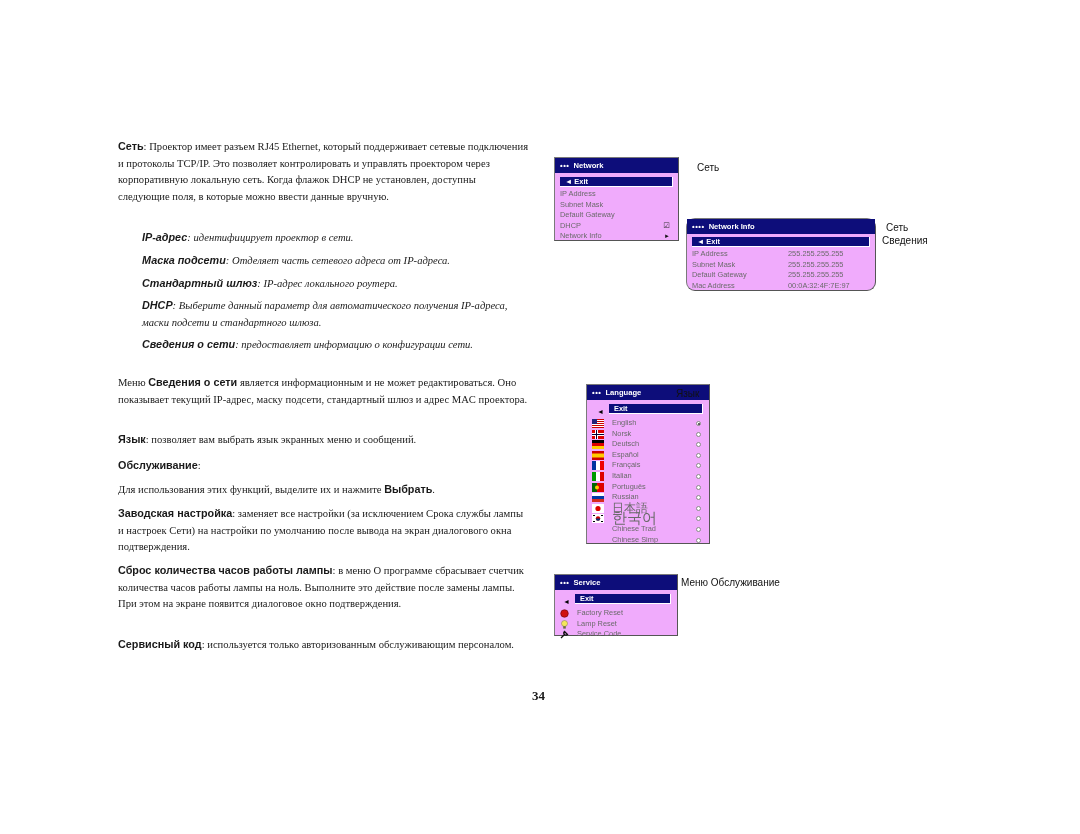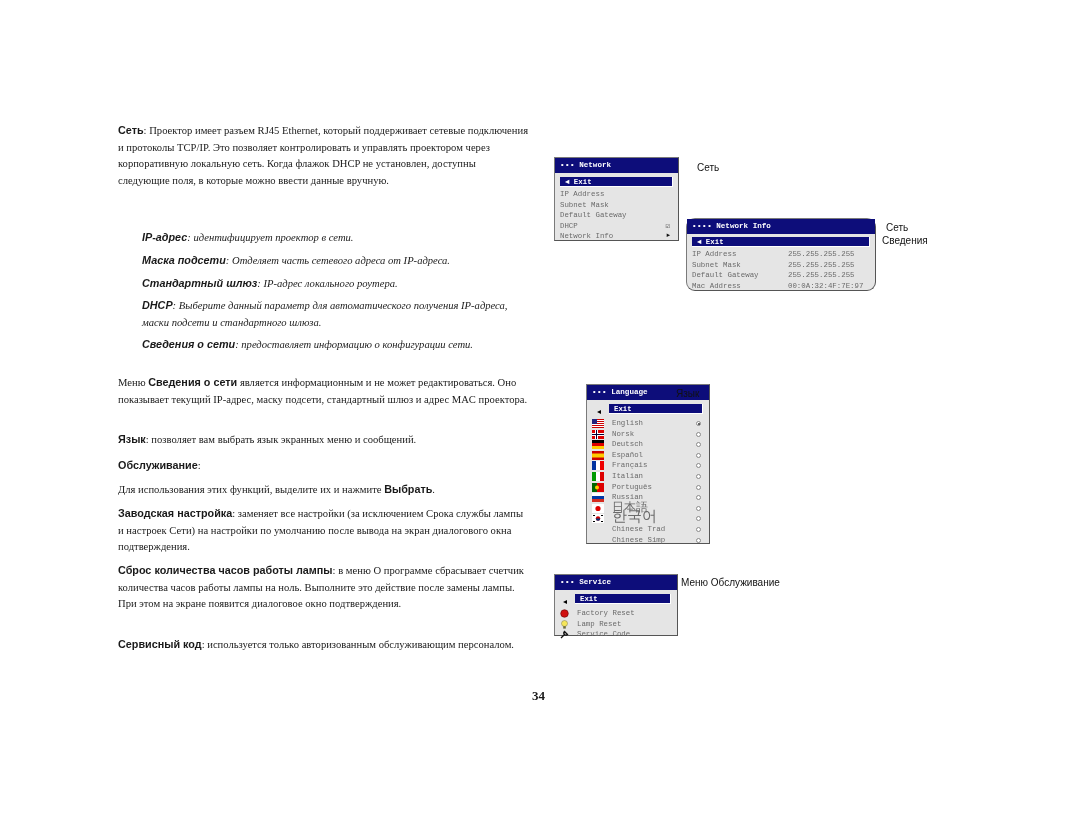--- a/index.html
+++ b/index.html
@@ -8,22 +8,22 @@
 
     .text-col { position: absolute; left: 118px; width: 412px; font-size: 10.6px; line-height: 16.5px; }
     .para { position: absolute; left: 0; width: 412px; }
     .indent { left: 24px; width: 390px; font-style: italic; }
     .b { font-family: "Liberation Sans", sans-serif; font-weight: bold; font-size: 10.8px; }
 
     .caption { position: absolute; font-family: "Liberation Sans", sans-serif; font-size: 10px; color: #111; }
     .page-num { position: absolute; left: 532px; top: 688px; font-family: "Liberation Serif", serif; font-weight: bold; font-size: 13px; }
 
     
-    .osd { position: absolute; background: #e5e5e5; border: 1px solid #7a7a7a; border-right-color: #555; border-bottom-color: #555;
-           font-family: Liberation Mono, monospace; font-size: 7.4px; color: #6a6a6a; }
+    .osd { position: absolute; background: #f0abfc; border: 1px solid #7a7a7a; border-right-color: #555; border-bottom-color: #555;
+           font-family: Liberation Sans, sans-serif; font-size: 7.4px; color: #6a6a6a; }
     .osd .title { background: #0d0d7a; color: #ffffff; font-weight: bold; height: 15px; line-height: 15px; padding-left: 5px; font-size: 7.6px; }
     .osd .title .dots { letter-spacing: 0.5px; margin-right: 4px; }
     .osd .exit { background: #0d0d7a; color: #fff; font-weight: bold; height: 10px; line-height: 10px; margin: 4px 5px 2px 5px; padding-left: 5px; font-size: 7.4px; border: 1px solid #fff; border-left: none; border-top: none;}
     .osd .row { height: 10.6px; line-height: 10.6px; padding-left: 5px; position: relative; white-space: nowrap; }
     .osd .row .right { position: absolute; right: 8px; top: 0; }
     .osd .row .val { position: absolute; left: 100px; top: 0; }
 
     .net { left: 554px; top: 157px; width: 125px; height: 84px; }
     .netinfo { left: 686px; top: 218px; width: 190px; height: 73px; border-radius: 9px; }
     .netinfo .row .val { left: 101px; }
@@ -43,21 +43,21 @@
     .svc .exitrow { height: 14px; position: relative; }
     .svc .exitrow .exit { margin: 4px 6px 0 20px; }
     .svc .back { position: absolute; left: 8px; top: 4px; color: #000; font-size: 7px; }
     .svc .row { padding-left: 22px; }
     .svc .ico { position: absolute; left: 5px; top: 1px; width: 9px; height: 9px; }
   </style>
 </head>
 <body>
 
 <div class="text-col">
-  <p class="para" style="top:122px;"><span class="b">Сеть</span><span>: Проектор имеет разъем RJ45 Ethernet, который поддерживает сетевые подключения и протоколы TCP/IP. Это позволяет контролировать и управлять проектором через корпоративную локальную сеть. Когда флажок DHCP не установлен, доступны следующие поля, в которые можно ввести данные вручную.</span></p>
+  <p class="para" style="top:138px;"><span class="b">Сеть</span><span>: Проектор имеет разъем RJ45 Ethernet, который поддерживает сетевые подключения и протоколы TCP/IP. Это позволяет контролировать и управлять проектором через корпоративную локальную сеть. Когда флажок DHCP не установлен, доступны следующие поля, в которые можно ввести данные вручную.</span></p>
 
   <p class="para indent" style="top:229px;"><span class="b">IP-адрес</span><span>: идентифицирует проектор в сети.</span></p>
   <p class="para indent" style="top:252px;"><span class="b">Маска подсети</span><span>: Отделяет часть сетевого адреса от IP-адреса.</span></p>
   <p class="para indent" style="top:275px;"><span class="b">Стандартный шлюз</span><span>: IP-адрес локального роутера.</span></p>
   <p class="para indent" style="top:297px;"><span class="b">DHCP</span><span>: Выберите данный параметр для автоматического получения IP-адреса, маски подсети и стандартного шлюза.</span></p>
   <p class="para indent" style="top:336px;"><span class="b">Сведения о сети</span><span>: предоставляет информацию о конфигурации сети.</span></p>
 
   <p class="para" style="top:374px;"><span>Меню </span><span class="b">Сведения о сети</span><span> является информационным и не может редактироваться. Оно показывает текущий IP-адрес, маску подсети, стандартный шлюз и адрес MAC проектора.</span></p>
 
   <p class="para" style="top:431px;"><span class="b">Язык</span><span>: позволяет вам выбрать язык экранных меню и сообщений.</span></p>

